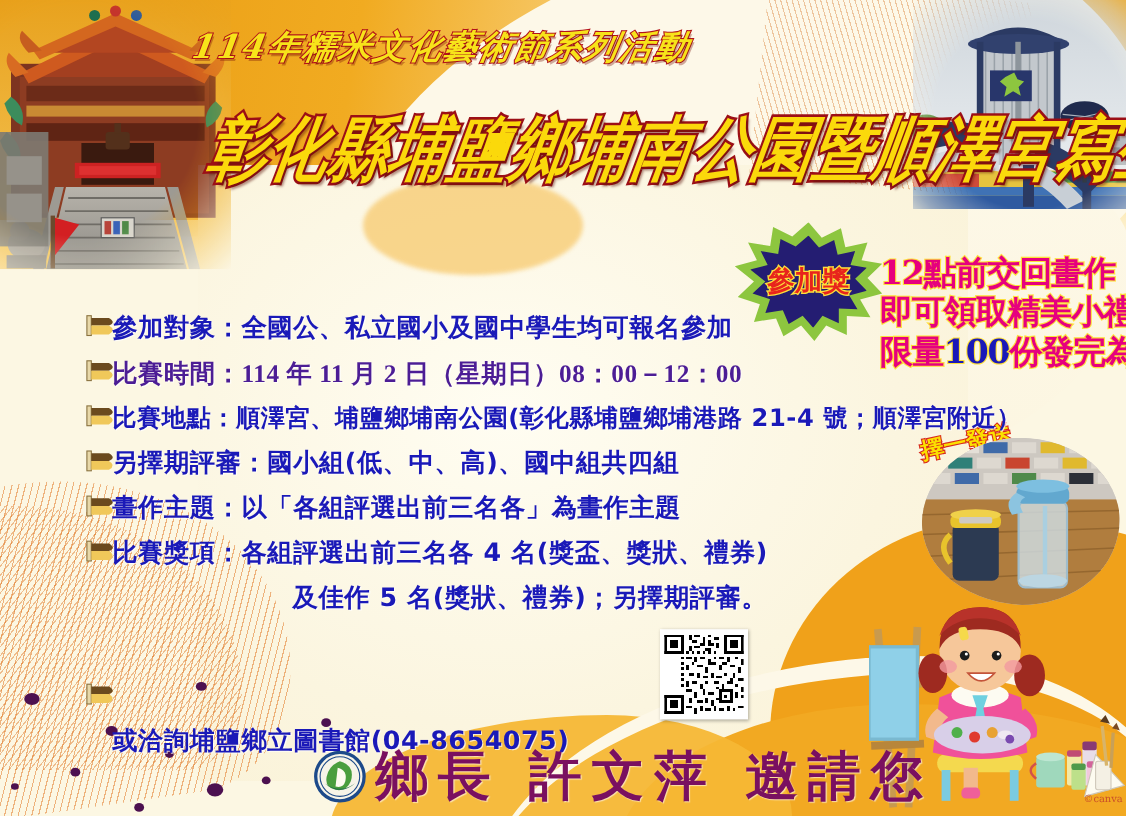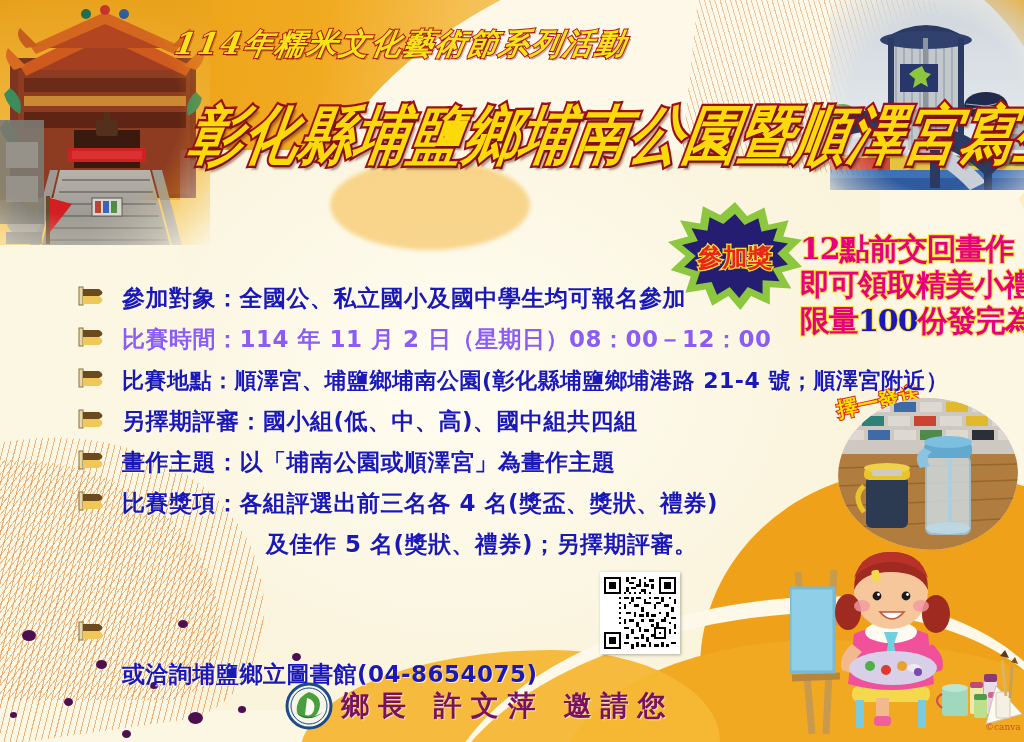--- a/index.html
+++ b/index.html
@@ -139,21 +139,21 @@
     position:absolute;left:682px;top:214px;width:106px;height:84px;
     background:#241d72;
     clip-path:polygon(50% 0%,59% 13%,72% 5%,75% 21%,90% 17%,86% 32%,100% 35%,
       90% 47%,100% 60%,85% 65%,92% 80%,76% 79%,76% 95%,62% 87%,54% 100%,
       45% 87%,33% 96%,28% 81%,13% 84%,17% 69%,2% 63%,13% 50%,0% 37%,
       15% 32%,9% 17%,24% 20%,26% 4%,39% 12%);
   }
   .burst-label{
     position:absolute;left:682px;top:240px;width:106px;height:34px;
     text-align:center;line-height:34px;
-    font-family:Liberation Sans, sans-serif;
+    font-family:Liberation Serif, serif;
     font-size:25px;font-weight:bold;color:#e8241c;
     -webkit-text-stroke:2.4px #fde03a;paint-order:stroke fill;
     letter-spacing:0px;white-space:nowrap;
   }
 
   
   .promo{
     position:absolute;left:800px;top:232px;width:230px;
     font-family:"DejaVu Serif","Liberation Serif",serif;
     font-weight:bold;font-size:30px;line-height:34px;
@@ -172,46 +172,46 @@
     transform:rotate(-12deg);white-space:nowrap;line-height:32px;
   }
 
   
   .body-list{position:absolute;left:78px;top:278px;width:790px;}
   .row{position:relative;height:41px;}
   .bullet{
     position:absolute;left:0;top:7px;width:30px;height:22px;
   }
   .row-text{
-    position:absolute;left:44px;top:0;height:41px;line-height:41px;
+    position:absolute;left:24px;top:0;height:41px;line-height:41px;
     font-family:"DejaVu Sans","Liberation Sans",sans-serif;
     font-weight:bold;font-size:23px;letter-spacing:.5px;
     color:#1a19b8;white-space:nowrap;
     text-shadow:1px 1px 0 rgba(255,255,255,.75);
   }
-  .row-text.red{color:#8b5cf6;}
+  .row-text.red{color:#4c1d95;font-family:Liberation Serif, serif;}
   .row-text.indent{left:188px;}
 
   
   .qr-wrap{
     position:absolute;left:600px;top:572px;width:80px;height:82px;
     background:#fff;padding:4px;box-sizing:border-box;
     box-shadow:1px 1px 3px rgba(0,0,0,.3);
   }
   .qr-wrap svg{display:block;width:100%;height:100%;}
 
   
   .footer{
     position:absolute;left:285px;top:678px;width:520px;height:56px;
   }
   .footer-logo{position:absolute;left:0;top:4px;width:48px;height:48px;}
   .footer-text{
     position:absolute;left:56px;top:0;height:56px;line-height:56px;
     font-family:"DejaVu Serif","Liberation Serif",serif;
-    font-size:28px;font-weight:bold;color:#7a1060;
+    font-size:48px;font-weight:bold;color:#7a1060;
     letter-spacing:9px;white-space:nowrap;
     text-shadow:1px 1px 1px rgba(255,255,255,.6);
   }
 
   
   .girl-scene{position:absolute;left:790px;top:548px;width:234px;height:194px;}
   .canva-mark{
     position:absolute;left:985px;top:722px;font-size:9px;color:#c0392b;
     font-family:"DejaVu Serif","Liberation Serif",serif;opacity:.8;
   }
@@ -512,21 +512,21 @@
 
 
     <div class="row">
       <span class="bullet">
         <svg viewBox="0 0 30 22" width="30" height="22">
           <rect x="1" y="2" width="4" height="18" fill="#e8d8a8" stroke="#8a7340"></rect>
           <path d="M5 4 L21 4 Q28 8 21 11 L5 11 Z" fill="#6b4a1e"></path>
           <path d="M5 11 L21 11 Q28 15 21 19 L5 19 Z" fill="#f0c85a"></path>
         </svg>
       </span>
-      <span class="row-text">畫作主題：以「埔南公園或順澤宮」為畫作主題</span>
+      <span class="row-text">畫作主題：以「各組評選出前三名各」為畫作主題</span>
     </div>
 
     <div class="row">
       <span class="bullet">
         <svg viewBox="0 0 30 22" width="30" height="22">
           <rect x="1" y="2" width="4" height="18" fill="#e8d8a8" stroke="#8a7340"></rect>
           <path d="M5 4 L21 4 Q28 8 21 11 L5 11 Z" fill="#6b4a1e"></path>
           <path d="M5 11 L21 11 Q28 15 21 19 L5 19 Z" fill="#f0c85a"></path>
         </svg>
       </span>

